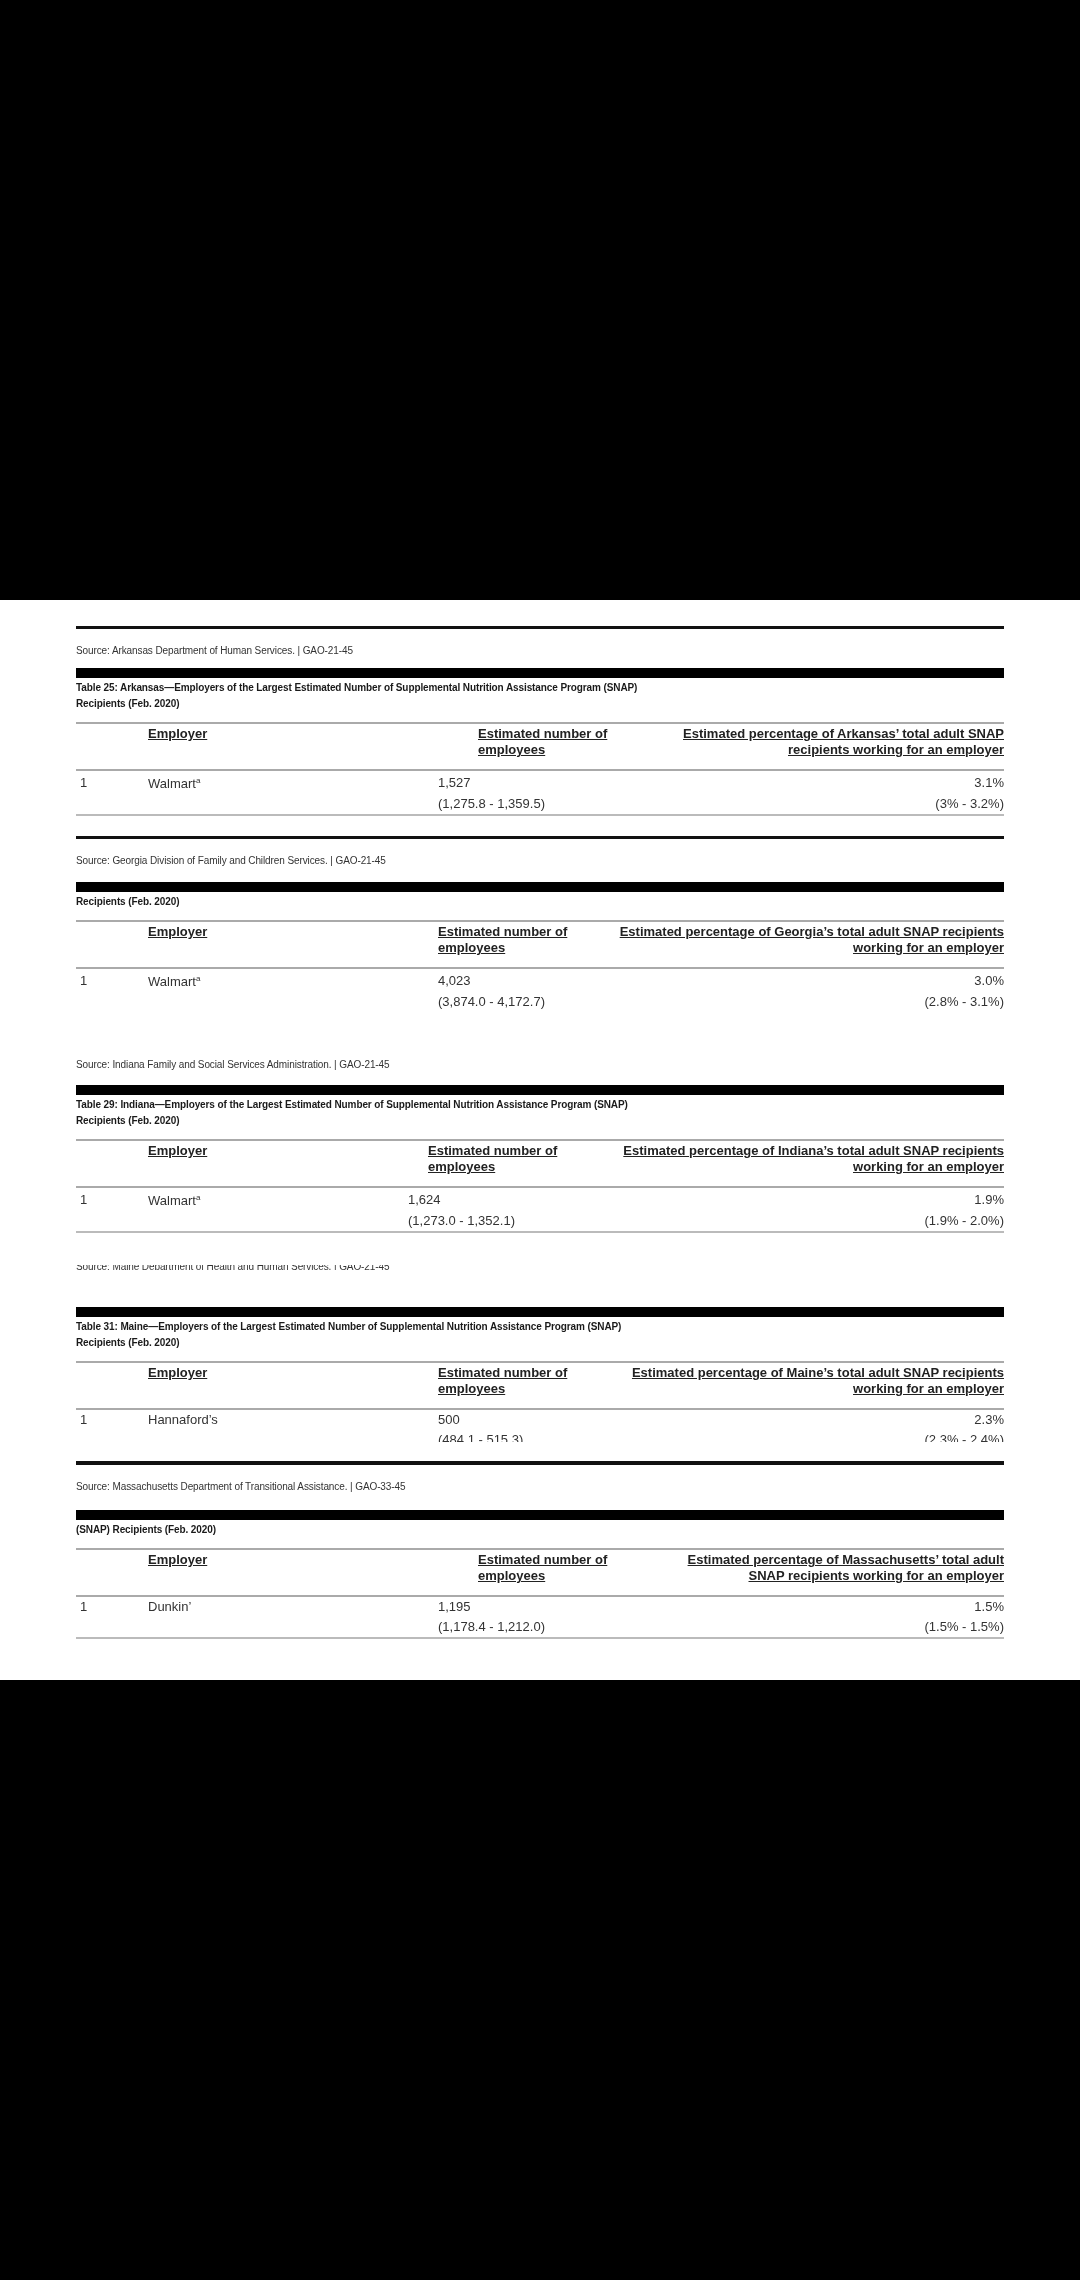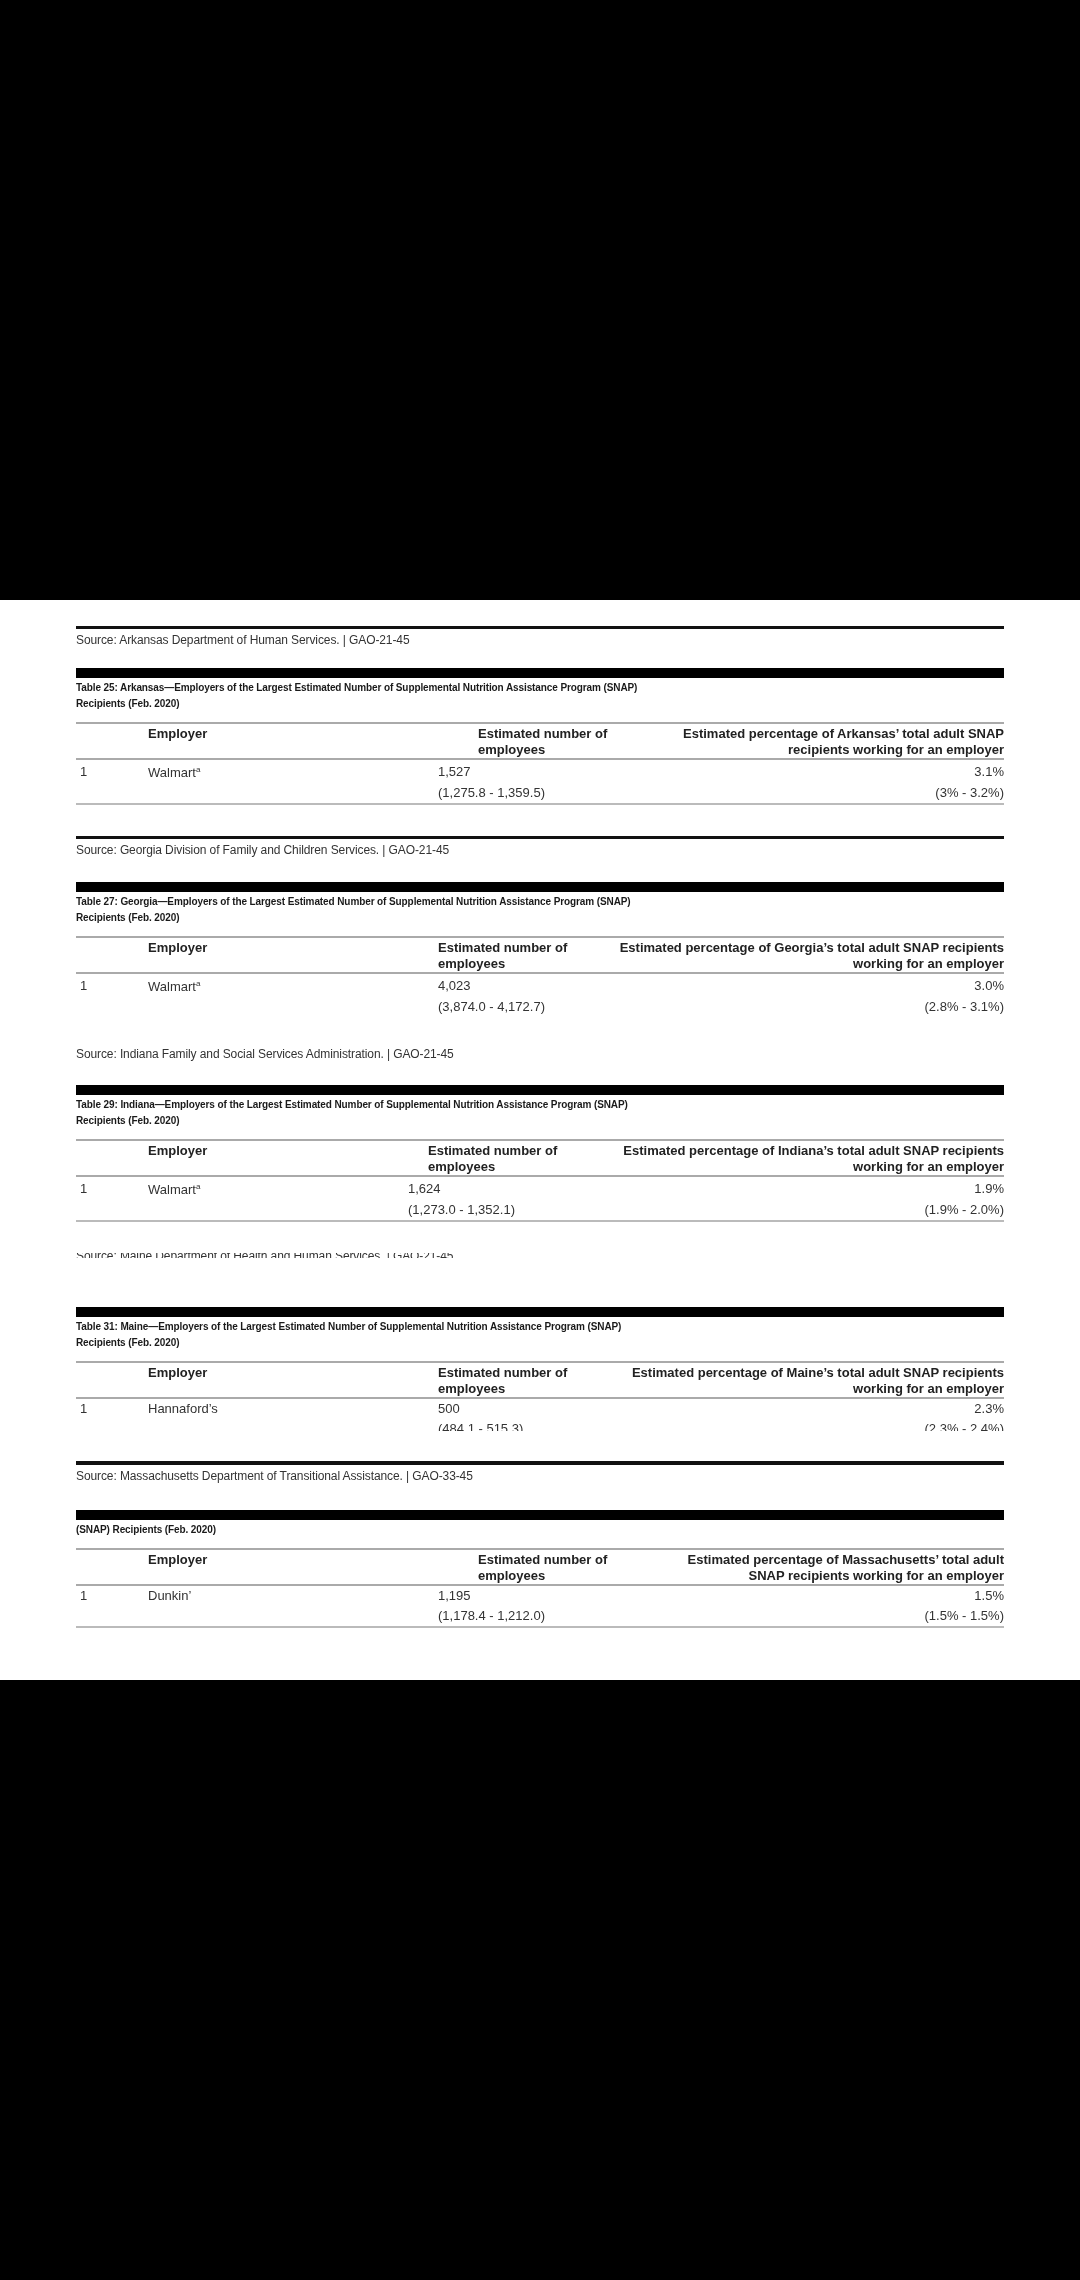--- a/index.html
+++ b/index.html
@@ -33,23 +33,23 @@
       height: 3px;
       background: #111;
       width: 100%;
     }
     .thick-black-rule {
       height: 10px;
       background: #000;
       width: 100%;
     }
     .source {
-      font-size: 12px;
+      font-size: 10px;
       color: #333;
-      margin-top: 4px;
+      margin-top: 16px;
       letter-spacing: -0.1px;
       white-space: nowrap;
     }
     .source.cut {
       height: 5px;
       overflow: hidden;
       position: relative;
     }
     .source.cut span {
       position: absolute;
@@ -69,21 +69,22 @@
       border-collapse: collapse;
       margin-top: 10px;
       font-size: 13px;
       color: #333;
     }
     table.tbl th {
       font-weight: bold;
       color: #222;
       vertical-align: top;
       line-height: 16px;
-      padding: 2px 0 0 0;
+      padding: 2px 0 11px 0;
+      text-decoration: underline;
     }
     table.tbl thead tr {
       border-top: 2px solid #aaa;
       border-bottom: 2px solid #aaa;
     }
     table.tbl tbody.with-bottom tr:last-child {
       border-bottom: 2px solid #bbb;
     }
     table.tbl td {
       line-height: 16px;
@@ -151,21 +152,20 @@
   </div>
 
   <div class="block" style="top:236px;">
     <div class="thin-black-rule"></div>
     <div class="source">Source: Georgia Division of Family and Children Services. | GAO-21-45</div>
   </div>
 
   <div class="block" style="top:282px;">
     <div class="thick-black-rule"></div>
     <div class="title">
-      <div>Table 27: Georgia—Employers of the Largest Estimated Number of Supplemental Nutrition Assistance Program (SNAP)</div>
       <div>Recipients (Feb. 2020)</div>
     </div>
     <table class="tbl">
       <thead>
         <tr>
           <th class="c-rank"></th>
           <th class="c-emp" style="width:290px;">Employer</th>
           <th class="c-num" style="width:140px;">
               <div>Estimated number of employees</div>
             </th>

